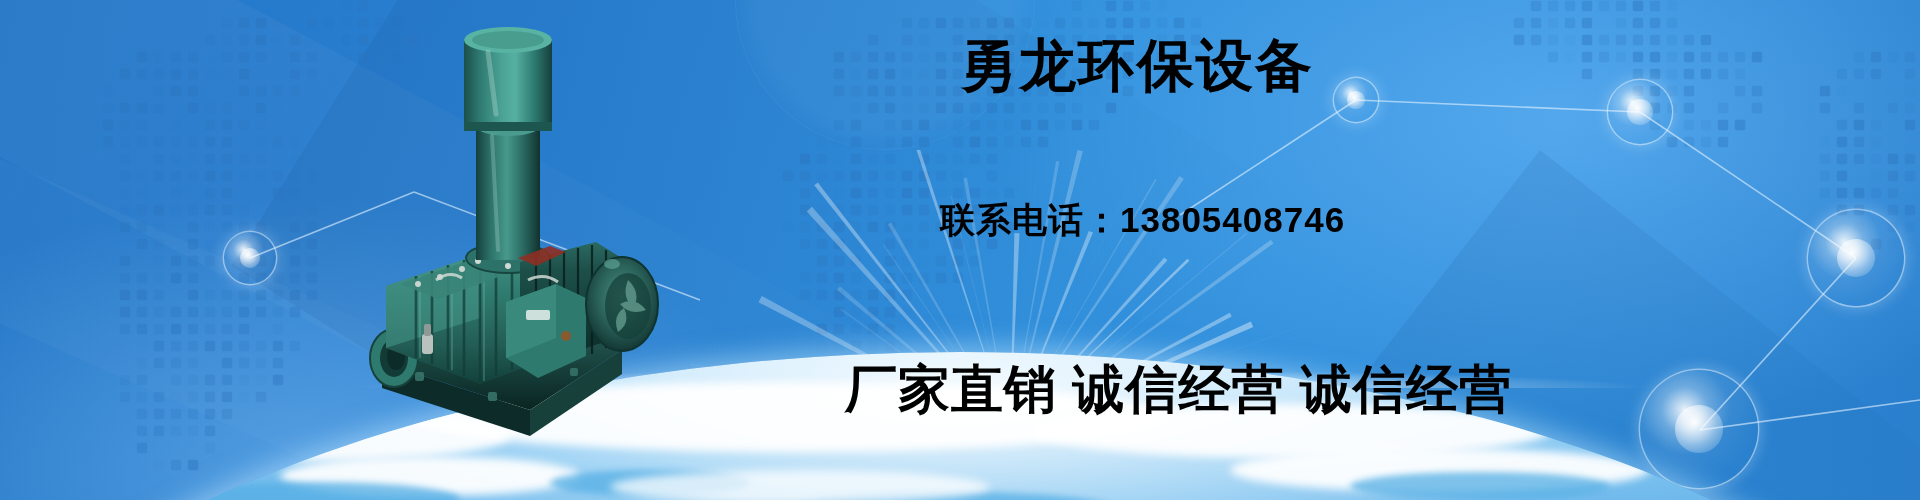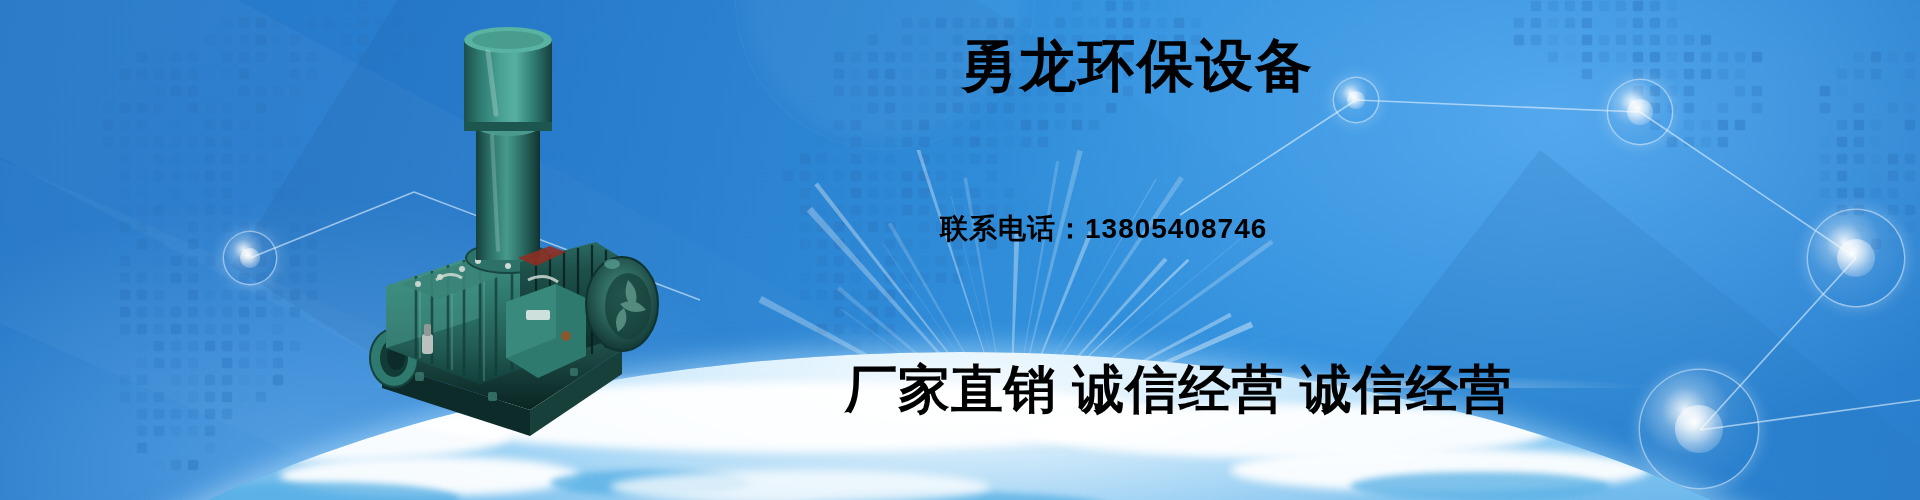--- a/index.html
+++ b/index.html
@@ -67,22 +67,22 @@
 
   
   #text-block{position:absolute;left:0;top:0;width:1920px;height:500px;}
   #company-title{
     position:absolute;left:960px;top:34px;
     font-size:57px;font-weight:bold;color:#000;
     letter-spacing:2px;line-height:1.1;white-space:nowrap;
   }
   #contact-line{
     position:absolute;left:940px;top:197px;
-    font-size:28px;font-weight:bold;color:#000;
-    letter-spacing:1px;white-space:nowrap;margin-top:13px;
+    font-size:35px;font-weight:bold;color:#000;
+    letter-spacing:1px;white-space:nowrap;
   }
   #slogan{
     position:absolute;left:845px;top:355px;
     font-size:52px;font-weight:bold;color:#000;
     letter-spacing:1px;white-space:nowrap;
   }
 </style>
 </head>
 <body>
 

